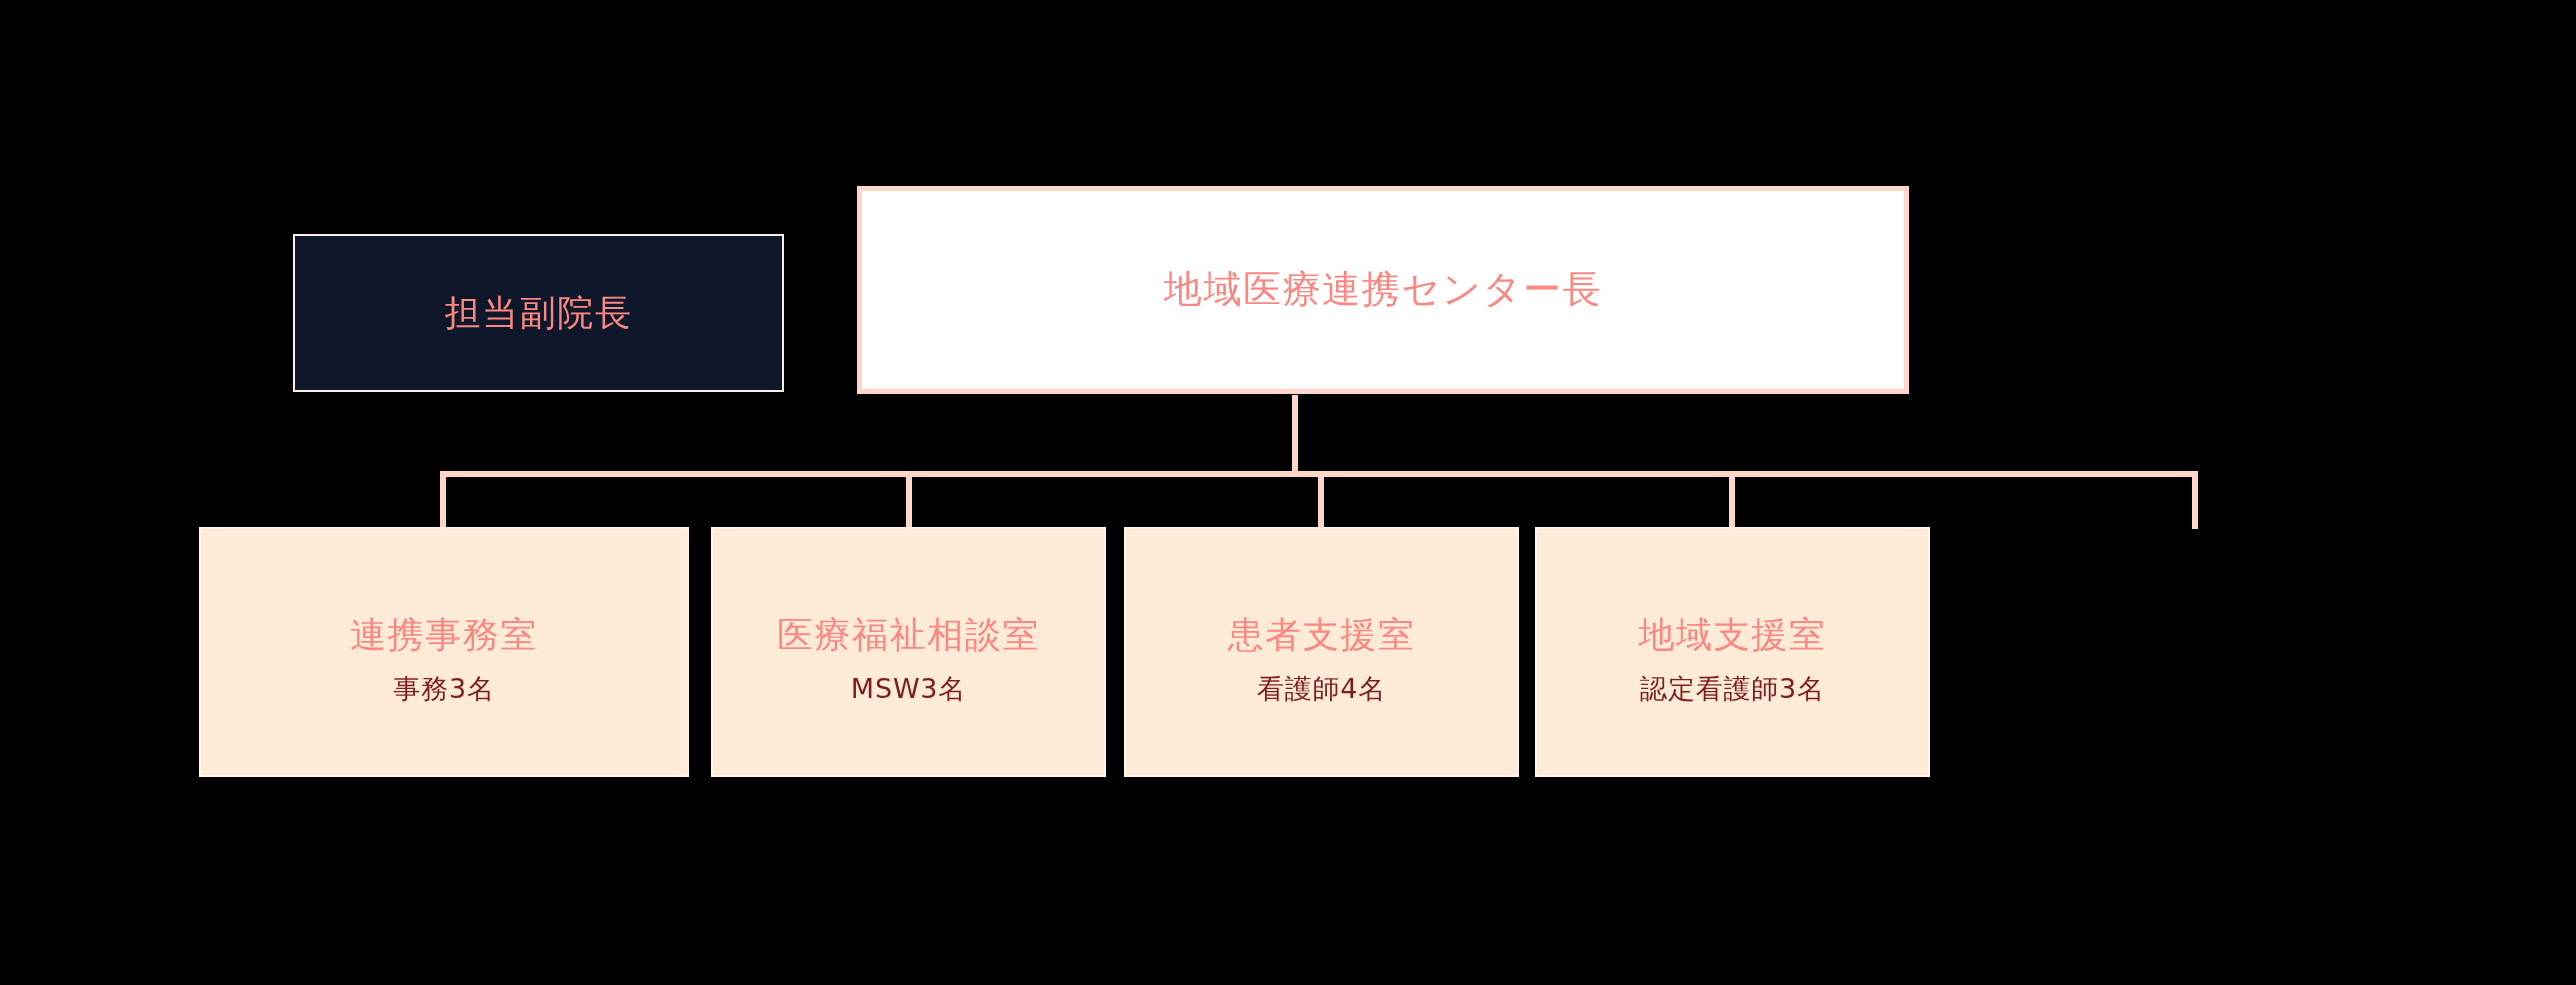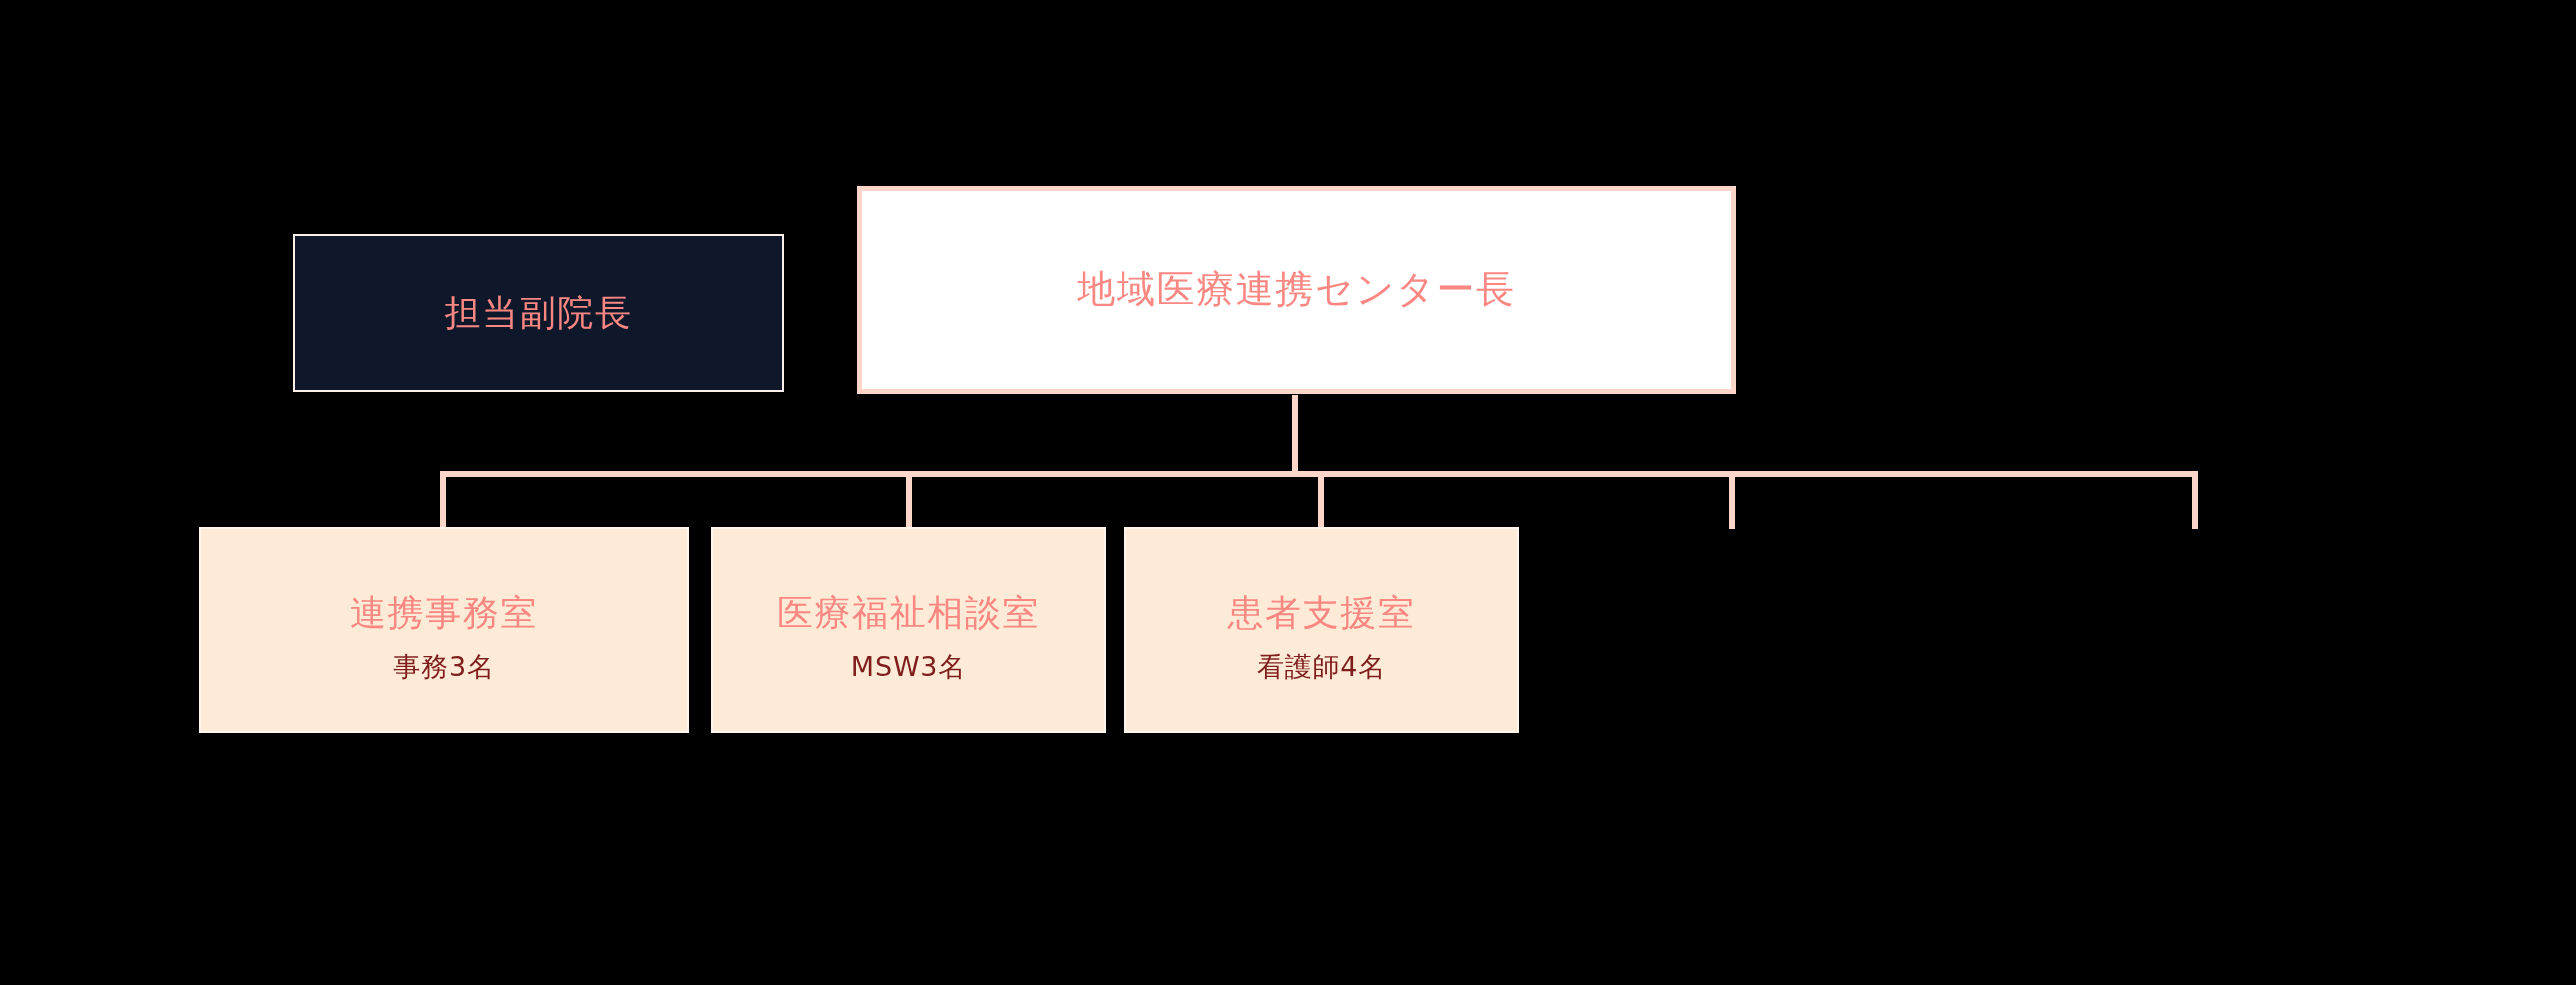--- a/index.html
+++ b/index.html
@@ -43,36 +43,36 @@
     font-size: 36px;
     color: #FA8781;
     letter-spacing: 1.6px;
     line-height: 1.2;
   }
 
   
   .node--center {
     left: 857px;
     top: 186px;
-    width: 879px;
+    width: 1052px;
     height: 208px;
     background: #FFFFFF;
     border: 5.5px solid #FDD5C9;
   }
   .node--center .node-title {
     font-size: 38px;
     color: #FA8781;
     letter-spacing: 1.6px;
     line-height: 1.2;
   }
 
   
   .node--child {
     top: 527px;
-    height: 206px;
+    height: 250px;
     background: #FDEBD7;
     border: 2.4px solid #FEF6EC;
     padding-top: 14px;
   }
   .node--child .node-title {
     font-size: 36px;
     color: #FA8781;
     letter-spacing: 1.6px;
     line-height: 1.15;
     margin-bottom: 17.4px;
@@ -150,16 +150,20 @@
   <div class="node node--child child-1">
     <div class="node-title">医療福祉相談室</div>
     <div class="node-sub">MSW3名</div>
   </div>
 
   <div class="node node--child child-2">
     <div class="node-title">患者支援室</div>
     <div class="node-sub">看護師4名</div>
   </div>
 
+  <div class="node node--child child-3">
+    <div class="node-title">地域支援室</div>
+    <div class="node-sub">認定看護師3名</div>
+  </div>
 
 
 </div>
 
 
 </body></html>

